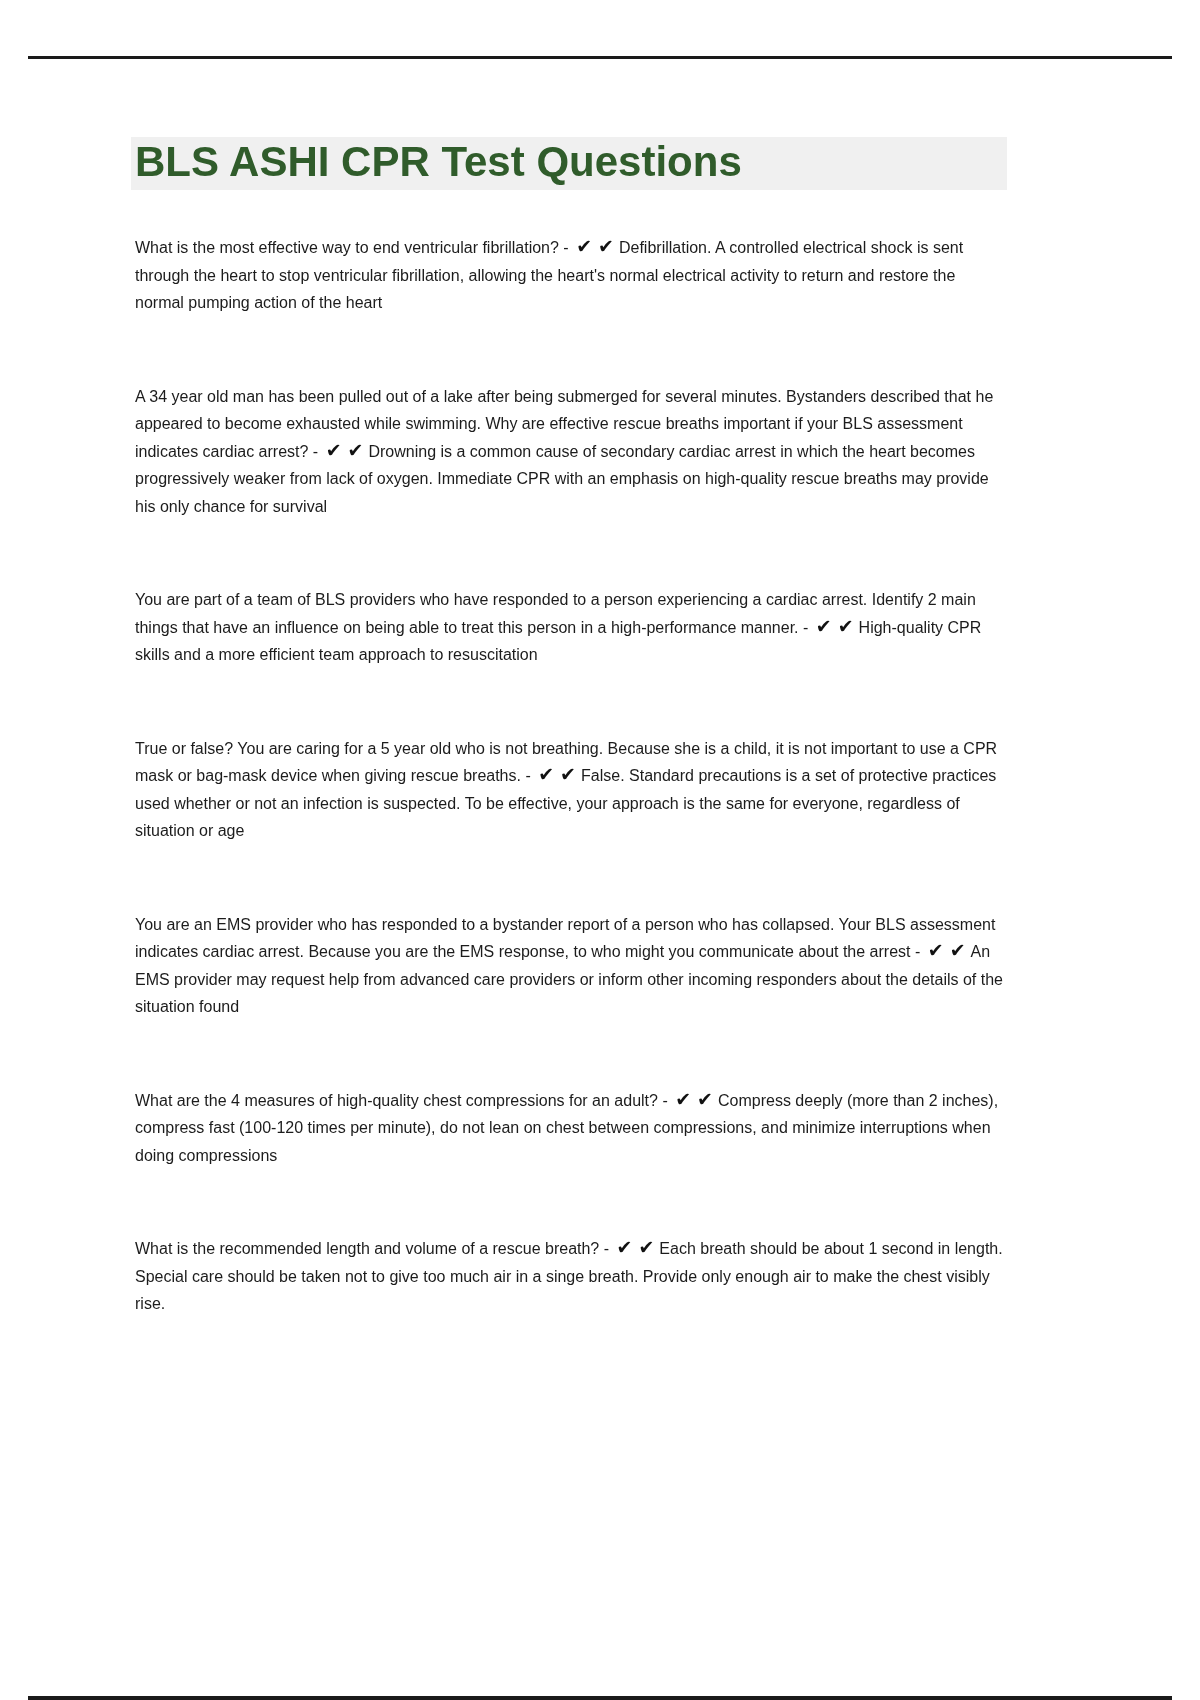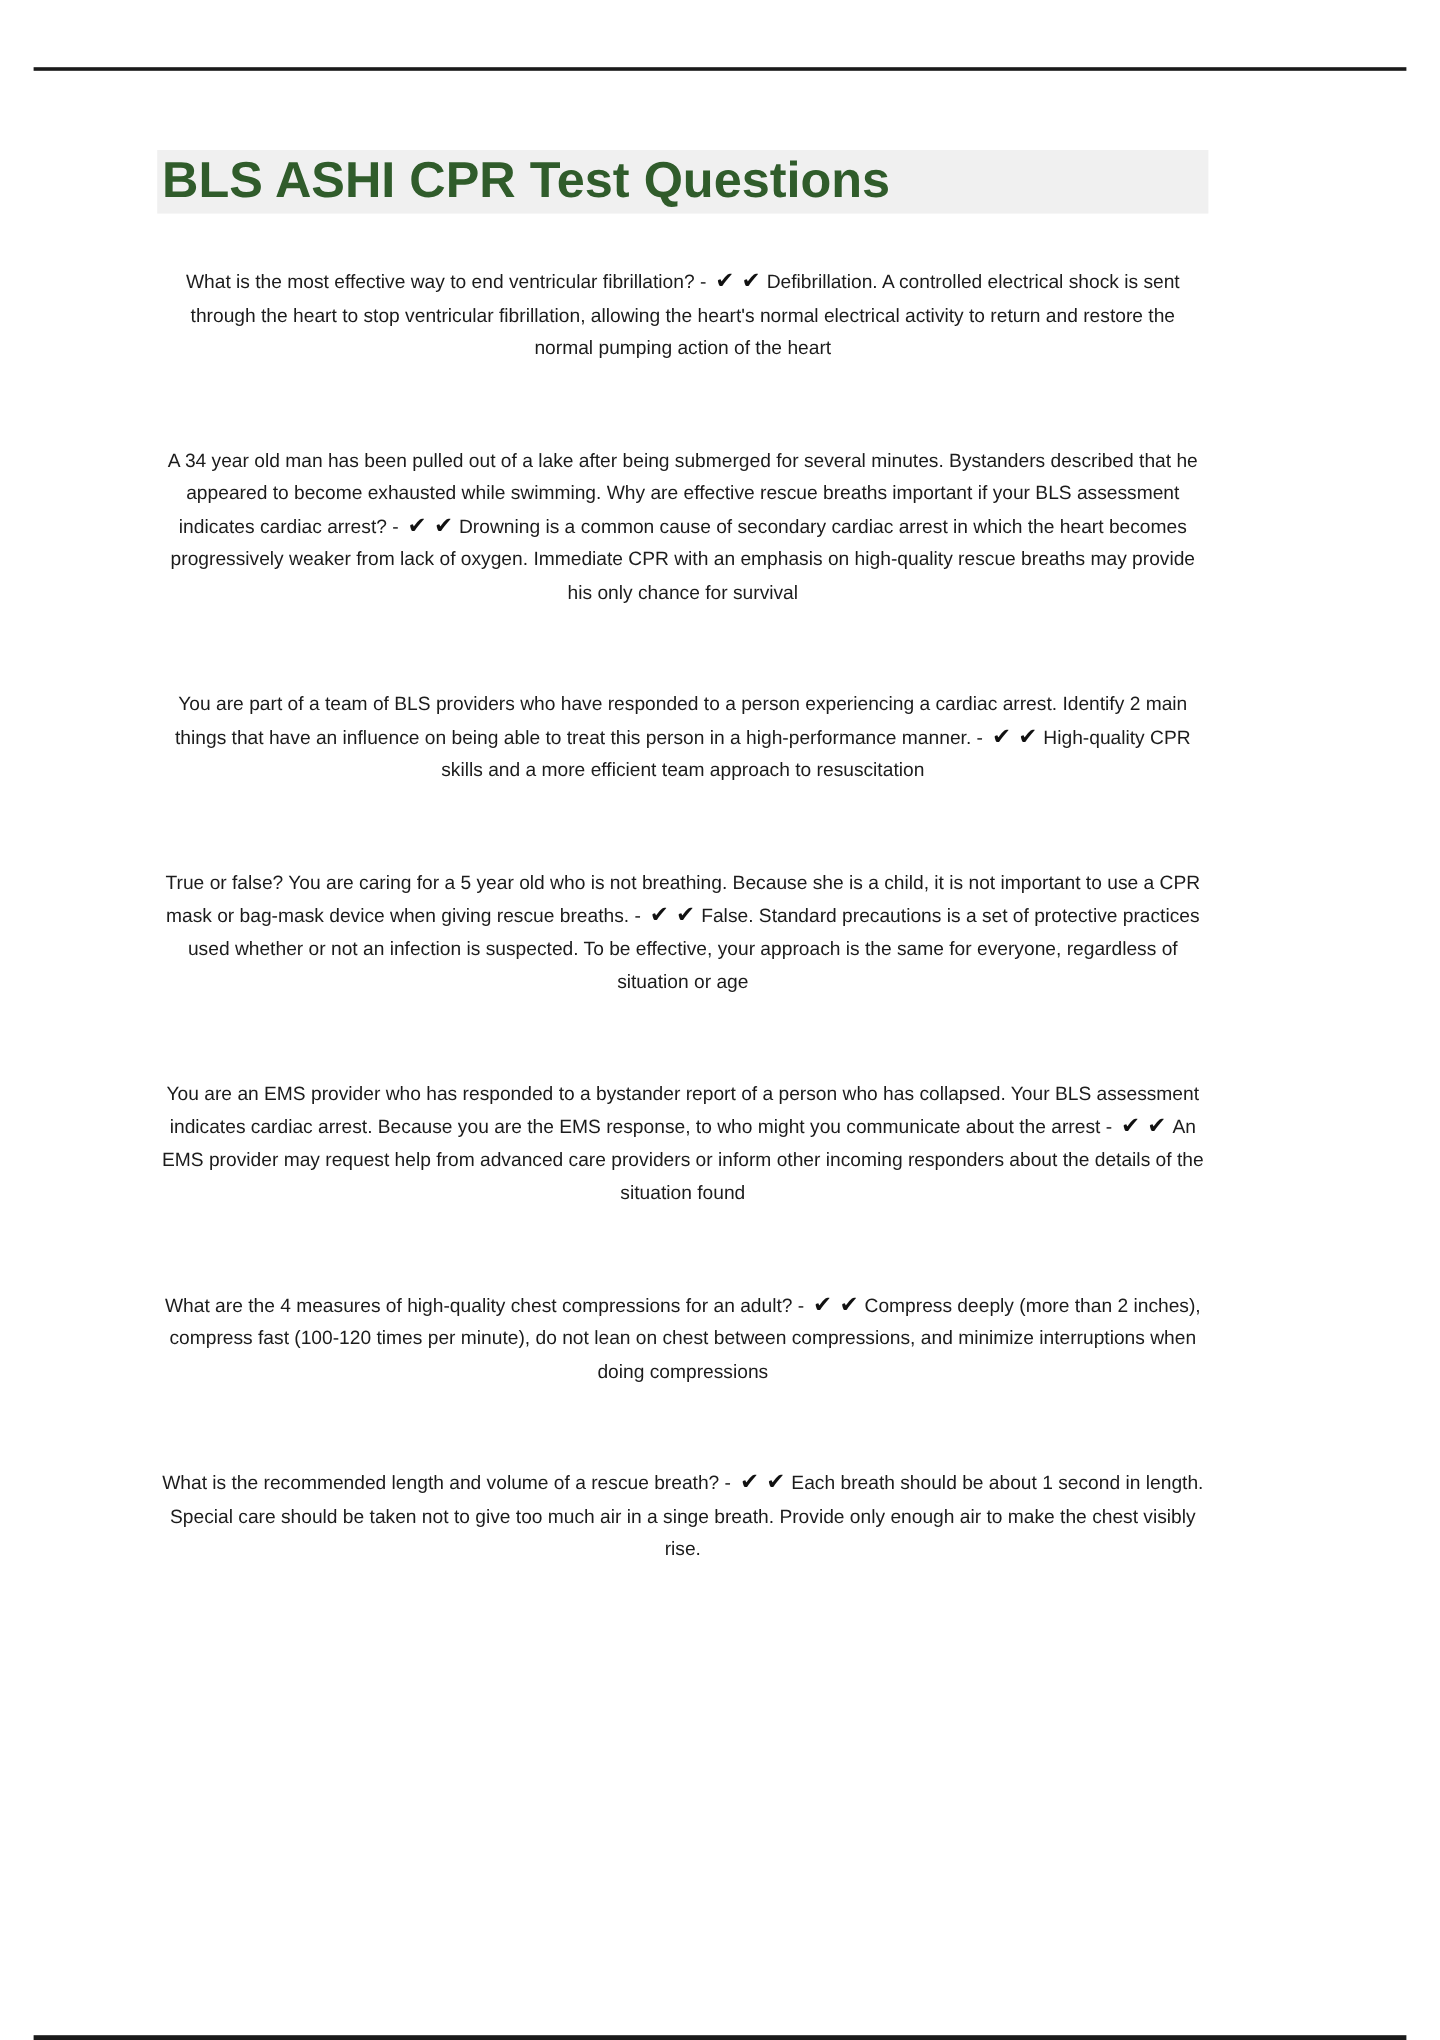--- a/index.html
+++ b/index.html
@@ -20,21 +20,21 @@
     left: 28px;
     right: 28px;
     background: #1a1a1a;
   }
   .rule-top { top: 56px; height: 3px; }
   .rule-bottom { bottom: 0px; height: 4px; }
 
   .content {
     position: absolute;
     left: 135px;
-    top: 125px;
+    top: 137px;
     width: 868px;
   }
   .title-bar {
     background: #f0f0f0;
     width: 876px;
     margin-left: -4px;
     padding: 3px 0 6px 4px;
     box-sizing: border-box;
   }
   .page-title {
@@ -46,21 +46,21 @@
     margin: 0;
   }
   .qa-list {
     margin-top: 44px;
   }
   .qa {
     font-size: 16px;
     line-height: 27.5px;
     color: #1c1c1c;
     margin: 13px 0 66px 0;
-    text-align: center;
+    text-align: left;
   }
   .check {
     font-size: 19px;
     font-weight: 700;
     color: #111111;
     margin: 0 3px;
     line-height: 1;
   }
   .answer-text {
     margin-left: 2px;

